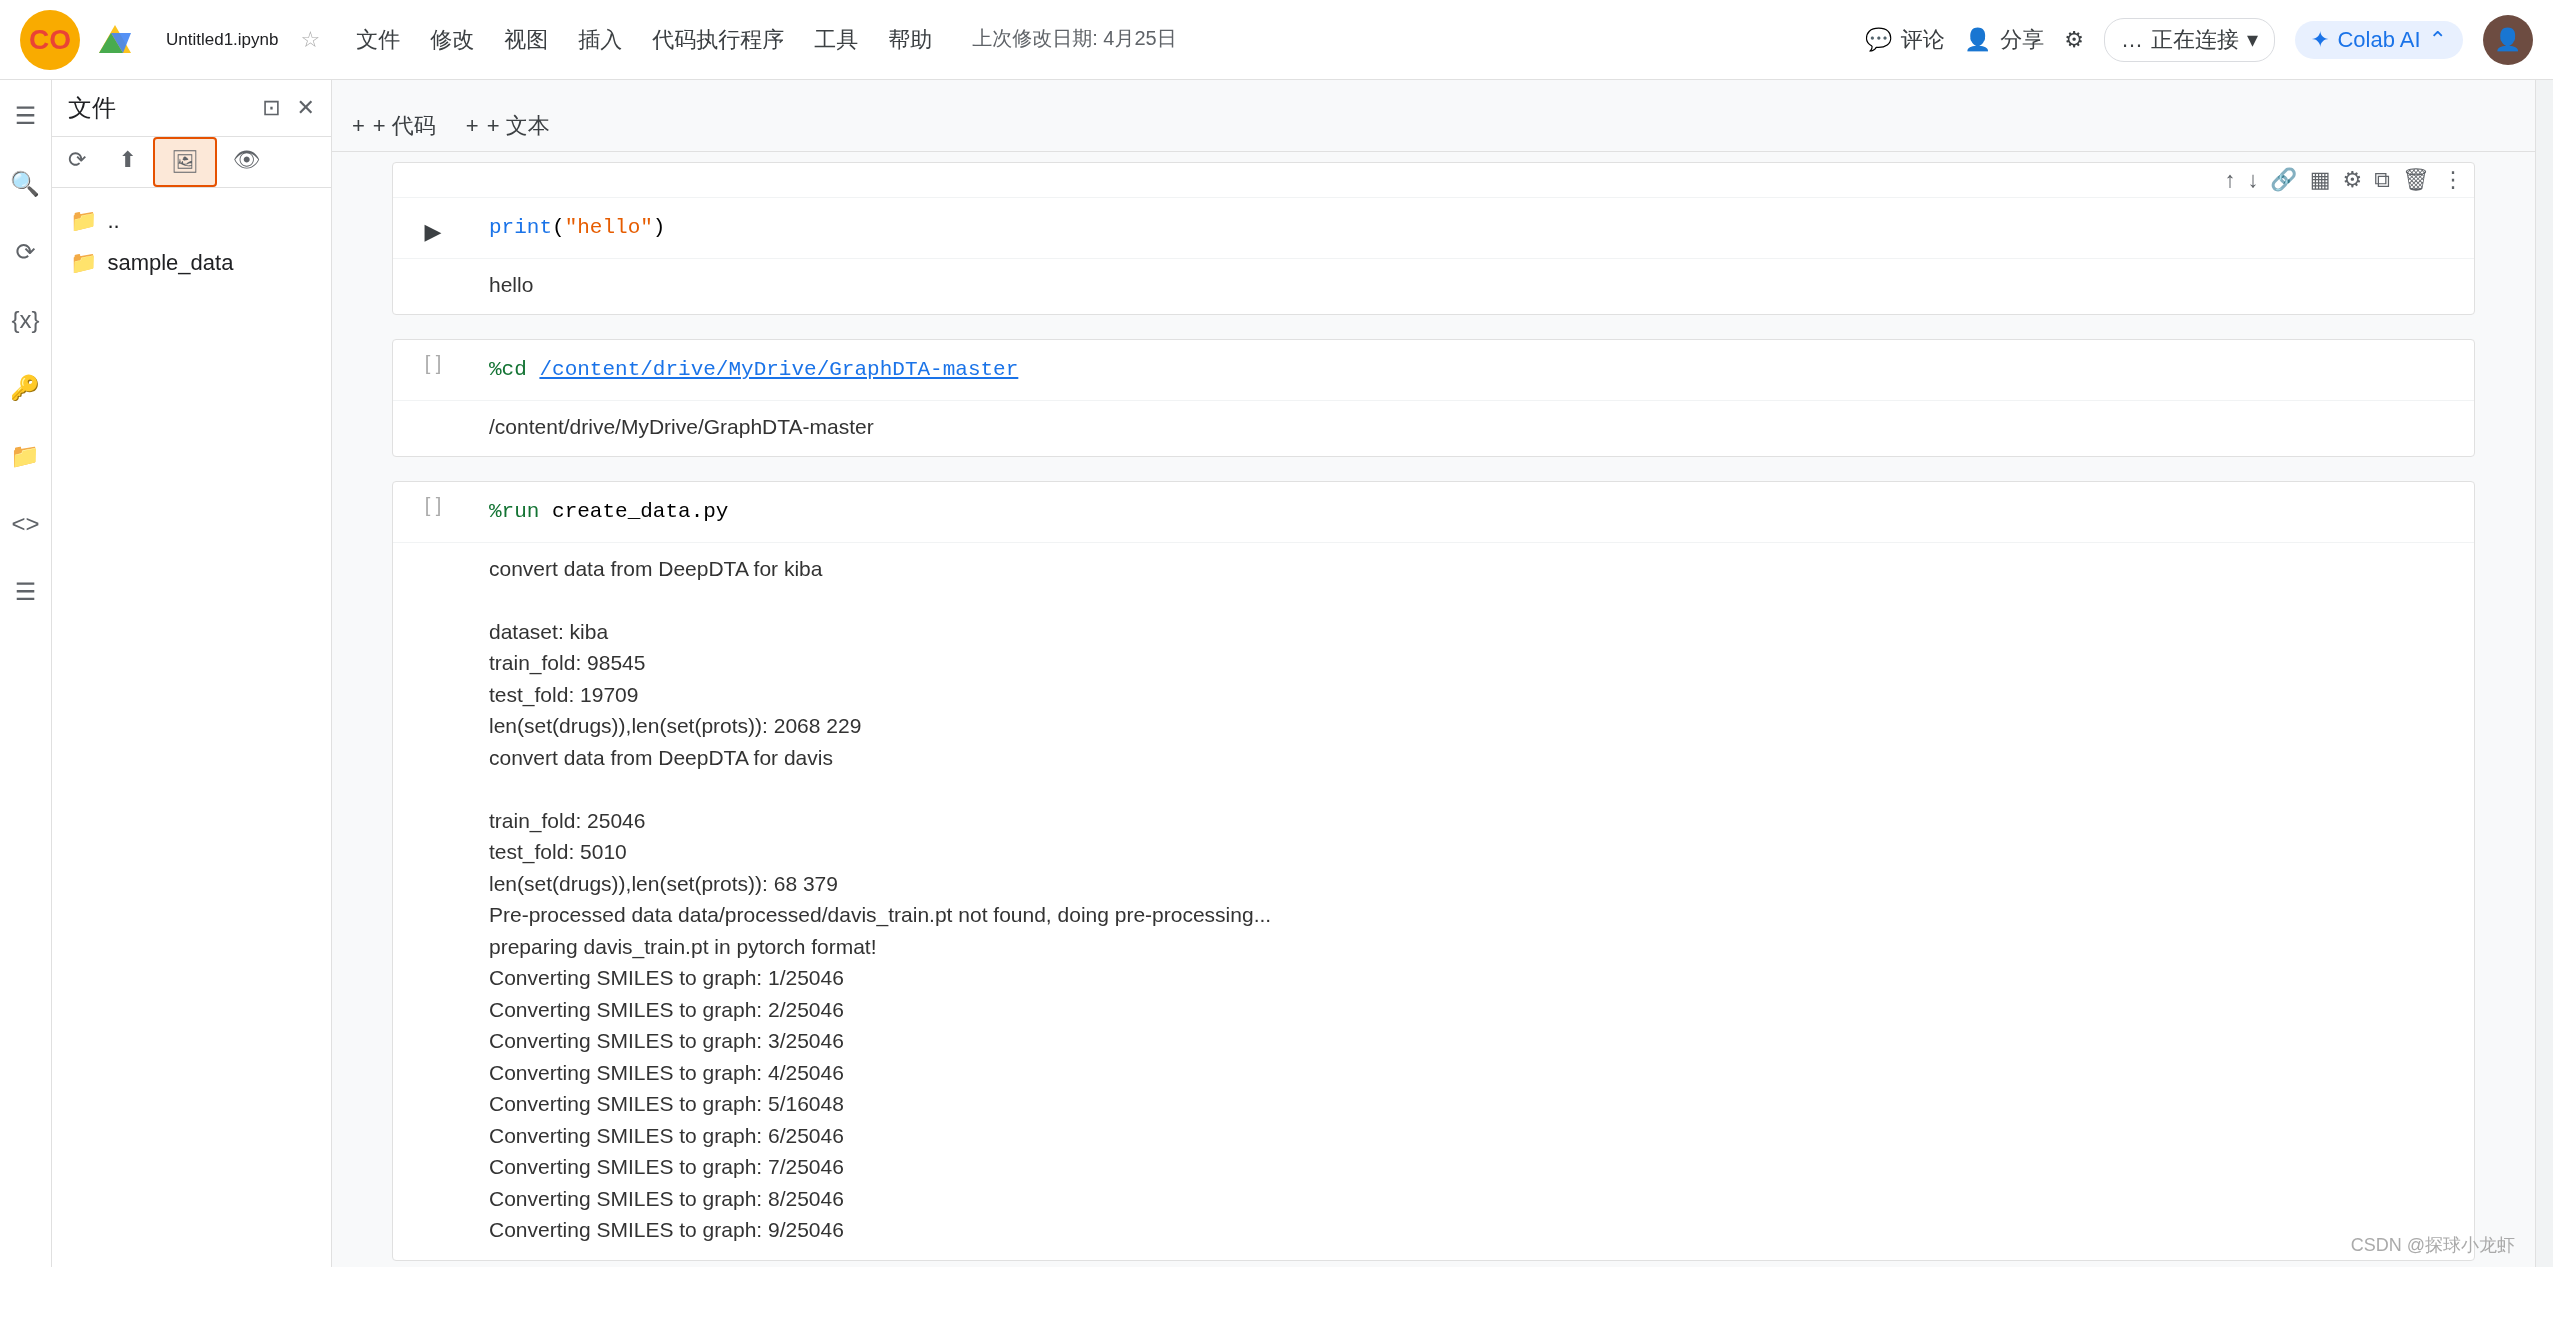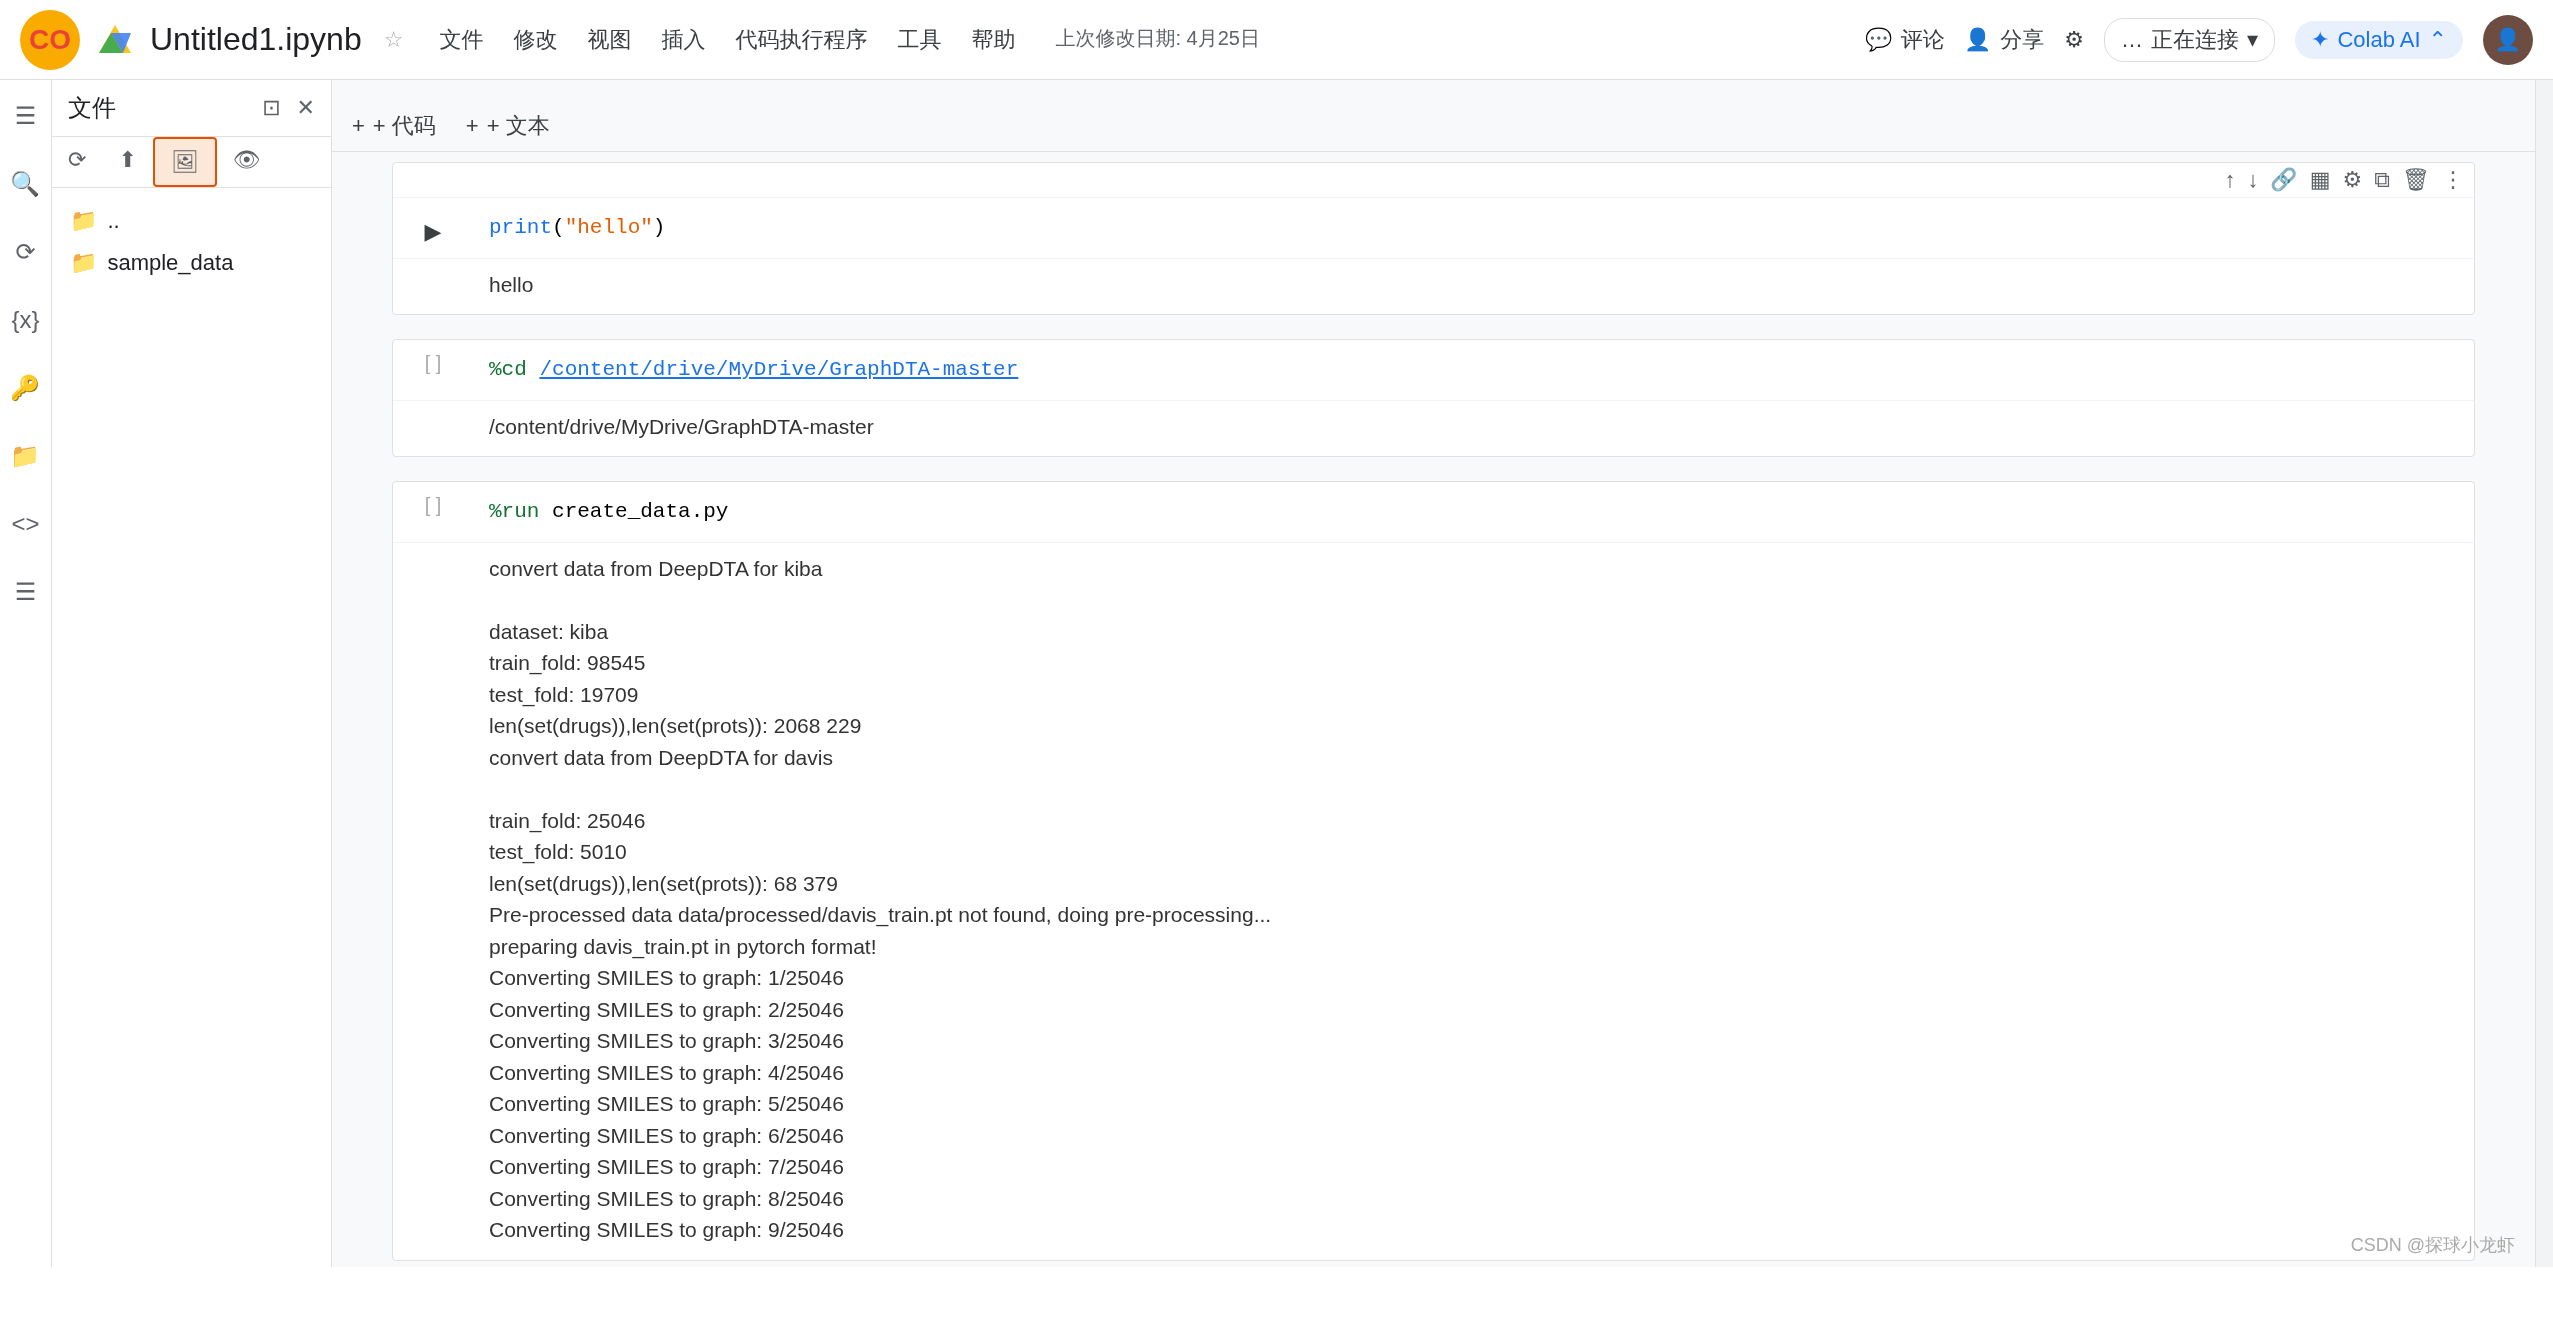--- a/index.html
+++ b/index.html
@@ -17,23 +17,23 @@
     }
     .colab-logo {
       width: 60px; height: 60px;
       background: #F9AB00;
       border-radius: 50%;
       display: flex; align-items: center; justify-content: center;
       color: #EA4335; font-weight: bold; font-size: 28px;
       flex-shrink: 0;
     }
     .file-title {
-      font-size: 32px;
+      font-size: 17px;
       color: #202124;
-      margin-left: 0;
+      margin-left: 16px;
     }
     .star-icon { color: #aaa; font-size: 22px; margin-left: 6px; cursor: pointer; }
     .top-nav-menu {
       display: flex; gap: 30px; margin-left: 20px;
       font-size: 22px; color: #3c4043;
     }
     .top-nav-menu span { cursor: pointer; }
     .last-modified {
       font-size: 20px; color: #5f6368; margin-left: 10px;
     }
@@ -382,21 +382,21 @@
         <div>&nbsp;</div>
         <div>train_fold: 25046</div>
         <div>test_fold: 5010</div>
         <div>len(set(drugs)),len(set(prots)): 68 379</div>
         <div>Pre-processed data data/processed/davis_train.pt not found, doing pre-processing...</div>
         <div>preparing  davis_train.pt in pytorch format!</div>
         <div>Converting SMILES to graph: 1/25046</div>
         <div>Converting SMILES to graph: 2/25046</div>
         <div>Converting SMILES to graph: 3/25046</div>
         <div>Converting SMILES to graph: 4/25046</div>
-        <div>Converting SMILES to graph: 5/25046</div>
+        <div>Converting SMILES to graph: 5/16048</div>
         <div>Converting SMILES to graph: 6/25046</div>
         <div>Converting SMILES to graph: 7/25046</div>
         <div>Converting SMILES to graph: 8/25046</div>
         <div>Converting SMILES to graph: 9/25046</div>
 
       </div>
     </div>
 
     <div class="bottom-watermark">CSDN @探球小龙虾</div>
   </div>

